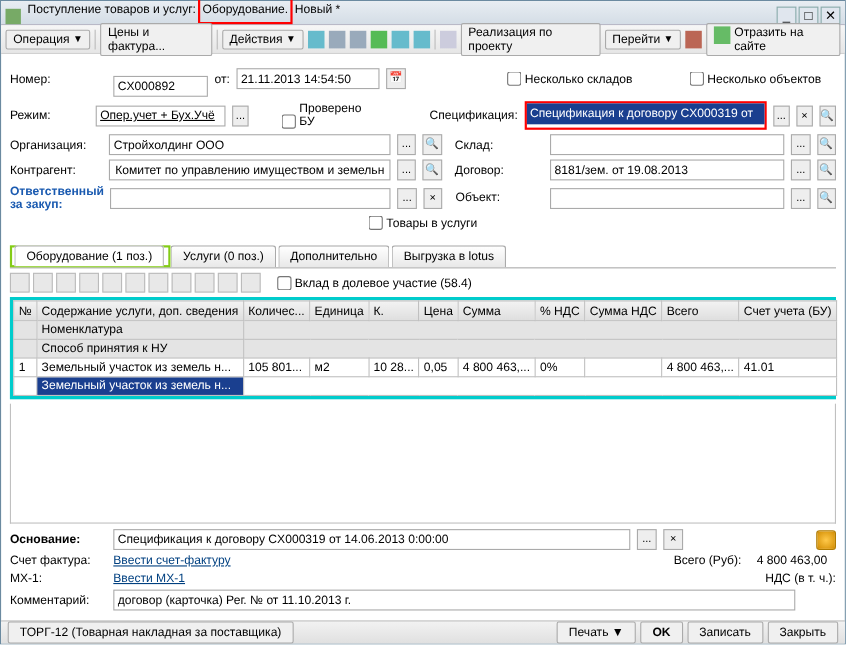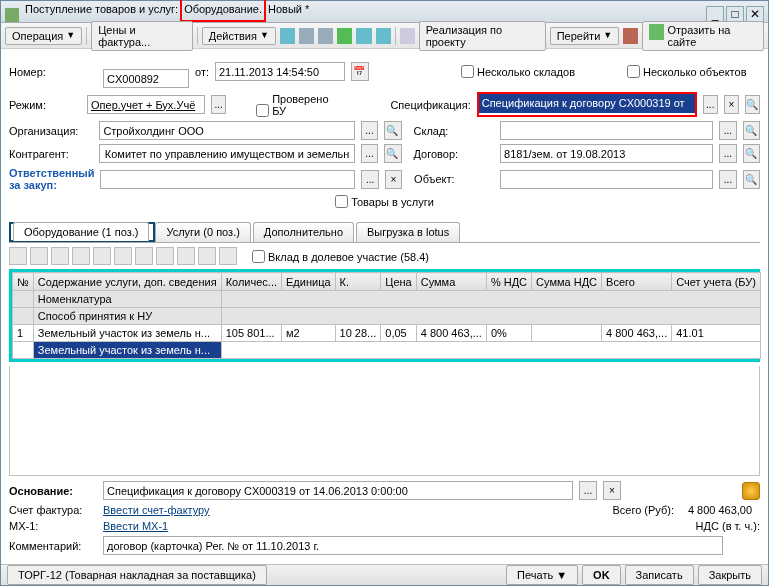--- a/index.html
+++ b/index.html
@@ -28,21 +28,21 @@
 .lbl-bold{font-weight:bold;color:#1a5ab0}
 .inp{height:19px;border:1px solid #aaa;padding:0 3px;background:#fff;font-size:11px}
 .btn-sm{width:18px;height:19px;border:1px solid #aaa;background:#eee;cursor:pointer;font-size:10px;text-align:center;line-height:17px}
 .chk{display:flex;align-items:flex-end;gap:3px}
 .chk input{width:13px;height:13px}
 .spec-hl{border:2px solid red}
 .spec-val{background:#1a3f8f;color:#fff;height:19px;display:inline-block;padding:0 3px;line-height:19px;overflow:hidden}
 .tabs{display:flex;border-bottom:1px solid #aaa;margin:4px 8px 0 8px}
 .tab{padding:3px 10px;border:1px solid #aaa;border-bottom:none;background:linear-gradient(#fff,#e8e8e8);cursor:pointer;margin-right:2px;border-radius:3px 3px 0 0}
 .tab.active{background:#fff}
-.tab-hl{border:2px solid #0c4a6e;padding:2px}
+.tab-hl{border:2px solid #84cc16;padding:2px}
 .subbar{margin:4px 8px 0 8px;display:flex;align-items:center;gap:3px}
 .subbar .ico{width:18px;height:18px;border:1px solid #bbb;background:#e8e8e8;cursor:pointer}
 .grid-wrap{margin:4px 8px;border:3px solid #0cc;flex:0 0 auto}
 .grid{width:100%;border-collapse:collapse;background:#fff}
 .grid th,.grid td{border:1px solid #c0c0c0;padding:2px 4px;font-size:11px;text-align:left;white-space:nowrap;overflow:hidden}
 .grid th{background:linear-gradient(#f2f2f2,#dedede);font-weight:normal;height:18px}
 .grid .subh{background:#e4e4e4;height:16px}
 .grid .sel{background:#1a3f8f;color:#fff}
 .grid-empty{height:150px;background:#fff;border:1px solid #c0c0c0;border-top:none;margin:0 8px}
 .bottom{padding:5px 8px}

